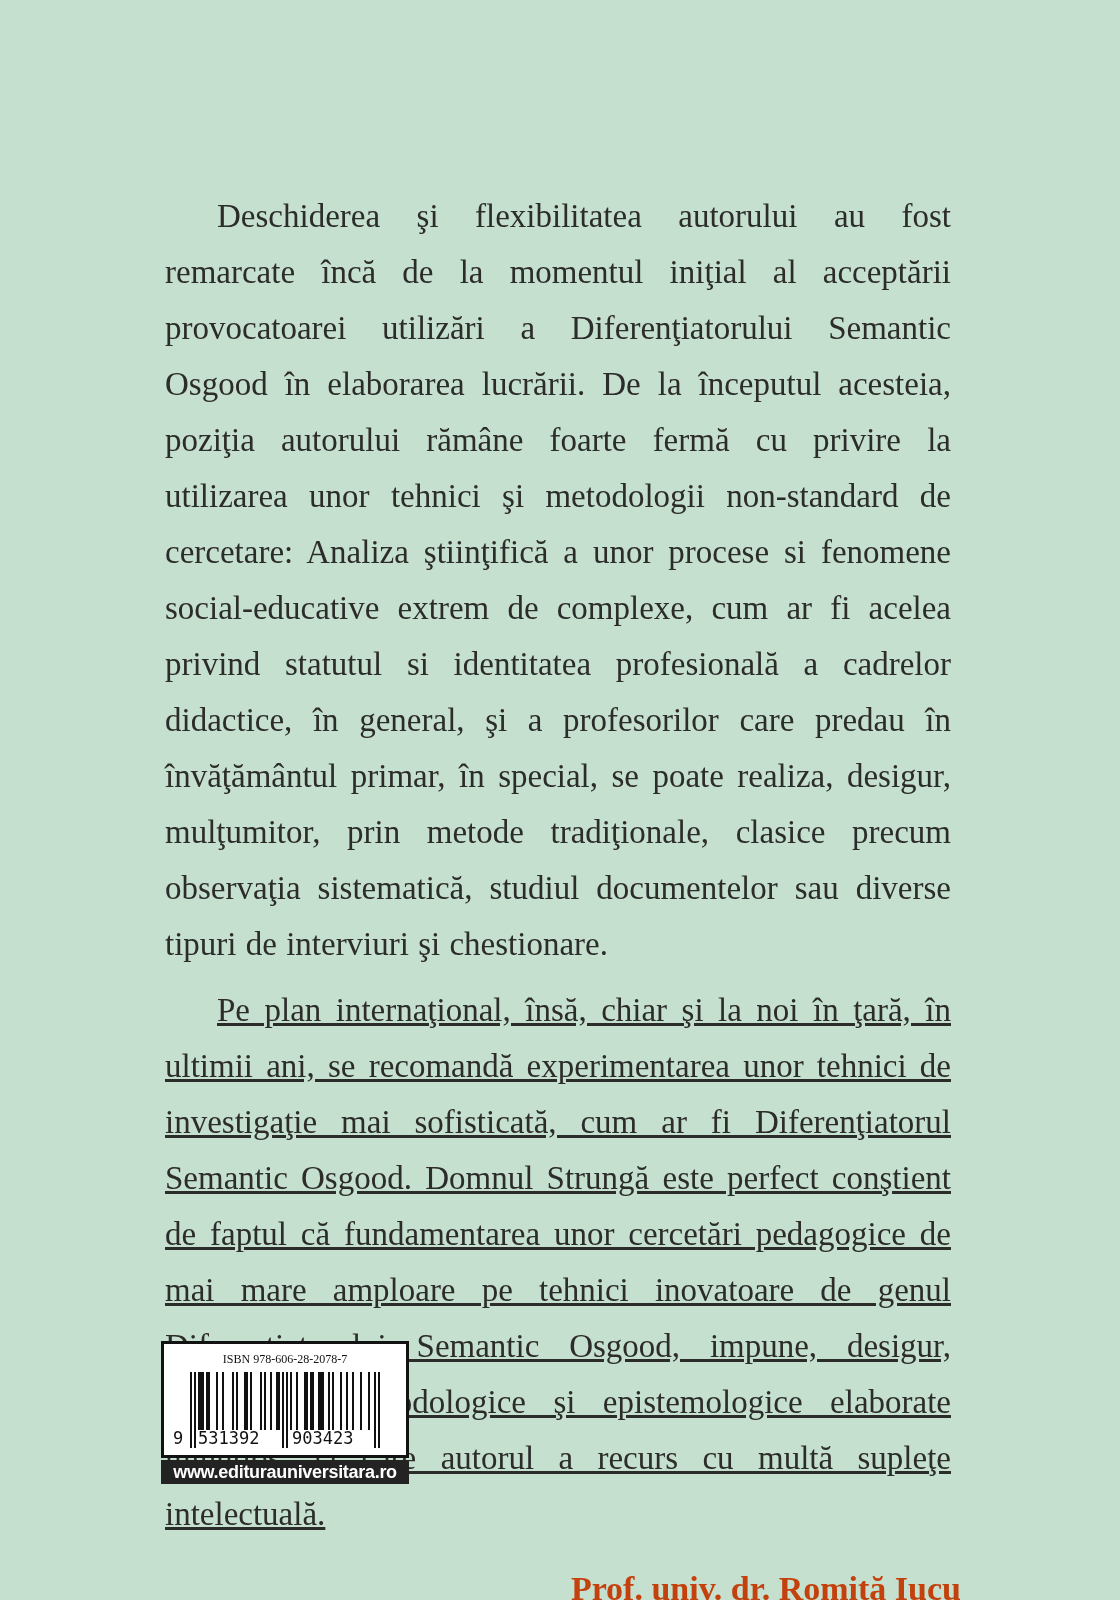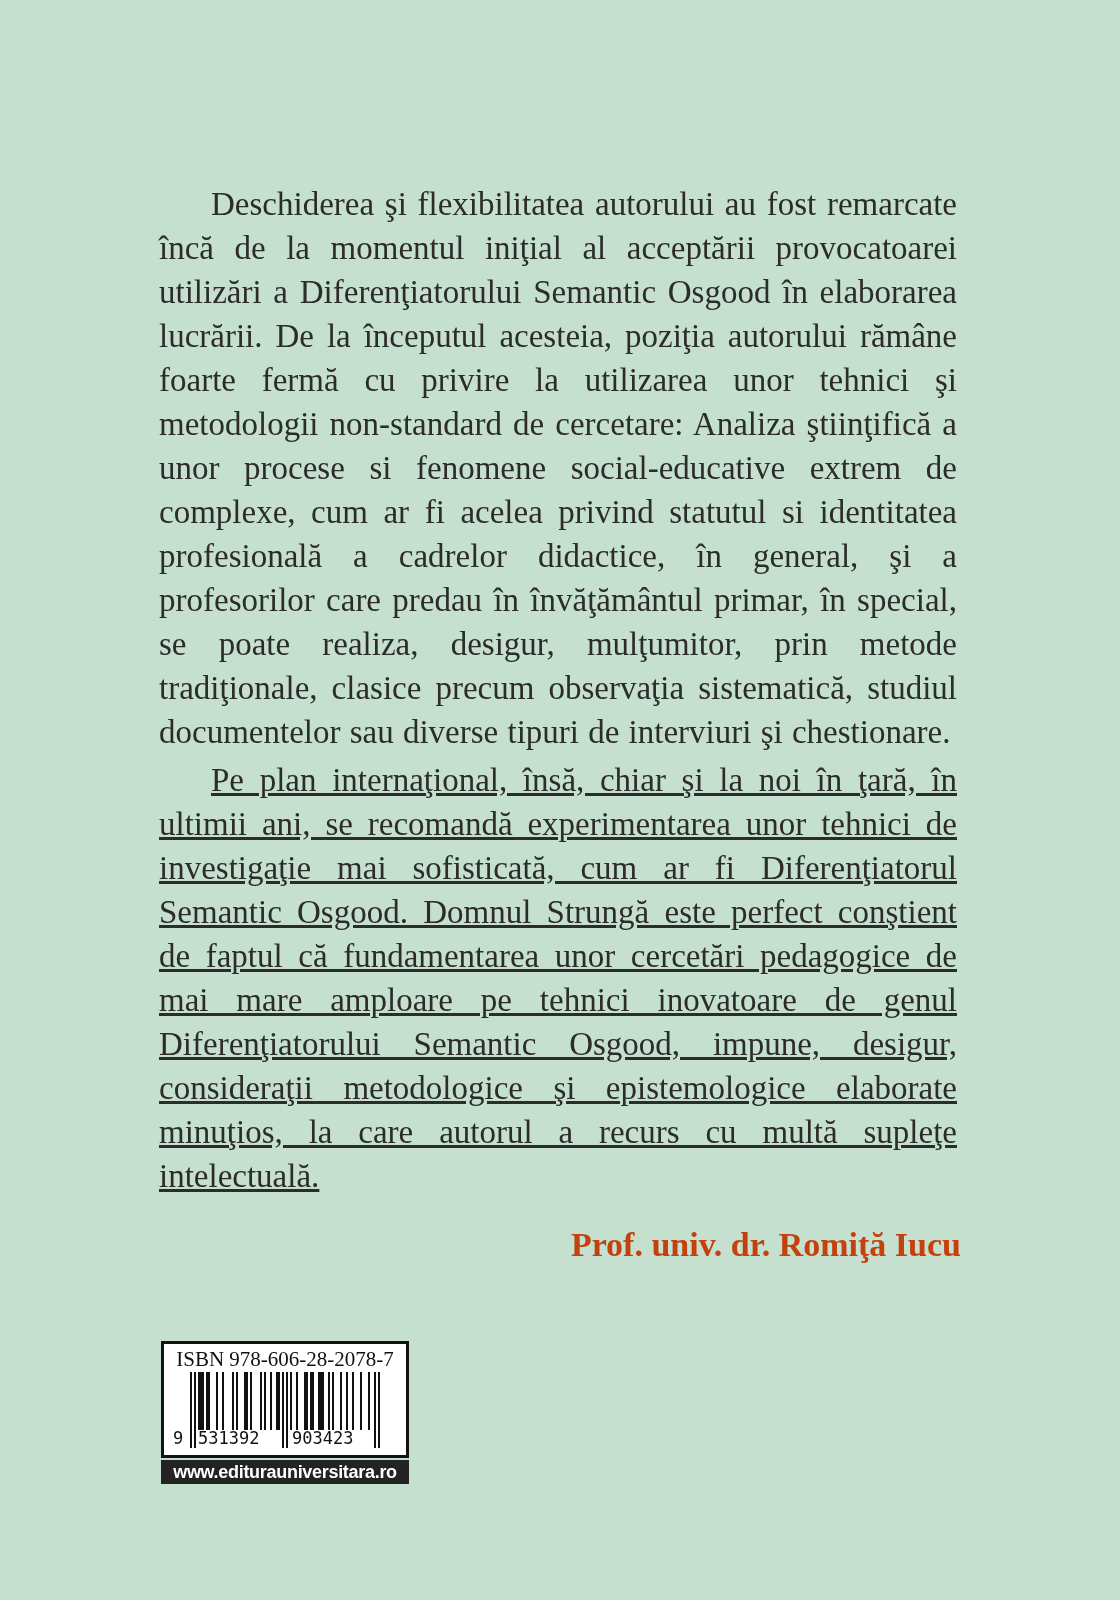--- a/index.html
+++ b/index.html
@@ -5,25 +5,25 @@
   html,body{margin:0;padding:0;}
   body{
     width:1120px;height:1600px;position:relative;overflow:hidden;
     background:#c6e0cf;
     font-family:"Liberation Serif",serif;
   }
   .text-block{
     position:absolute;left:155px;top:178px;width:806px;
   }
   .body-par{
-    margin:4px;
+    margin:10px;
     text-align:justify;
     text-indent:52px;
     font-size:33px;
-    line-height:44px;
+    line-height:56px;
     color:#2c2c2a;
     word-spacing:1px;
   }
   .body-par + .body-par{margin-top:3px;text-decoration:underline;}
   .signature{
     margin-top:26px;
     text-align:right;
     font-weight:bold;
     font-size:34px;
     line-height:42px;
@@ -32,21 +32,21 @@
   
   .isbn-box{
     position:absolute;left:161px;top:1341px;width:248px;height:117px;
     background:#ffffff;
     border:3px solid #121212;
     box-sizing:border-box;
   }
   .isbn-label{
     text-align:center;
     font-family:"Liberation Serif",serif;
-    font-size:21px;
+    font-size:12px;
     line-height:24px;
     color:#111;
     margin-top:3px;
     white-space:nowrap;
   }
   .barcode-row{
     position:relative;
     width:190px;
     height:78px;
     margin:1px auto 0;

